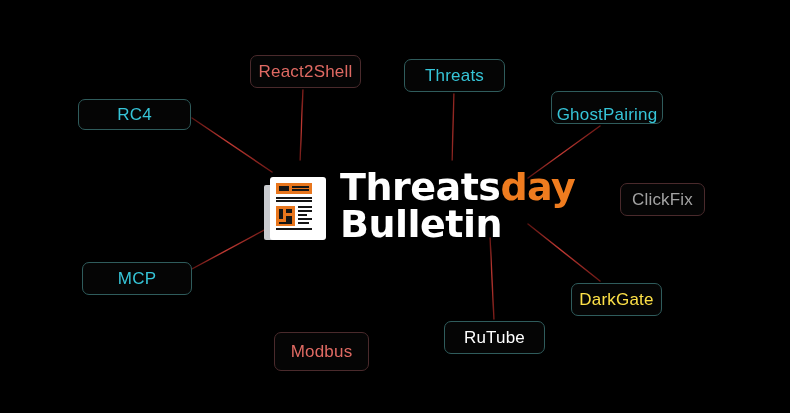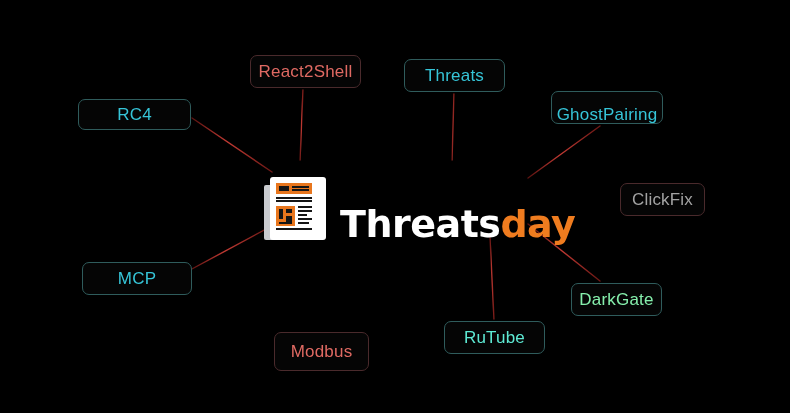--- a/index.html
+++ b/index.html
@@ -155,20 +155,23 @@
         <div class="bk-block" style="left:28px; top:37px; width:9px;  height:2px;"></div>
         <div class="bk-block" style="left:28px; top:41px; width:14px; height:2px;"></div>
         <div class="bk-block" style="left:28px; top:45px; width:11px; height:2px;"></div>
         <div class="bk-block" style="left:6px;  top:51px; width:36px; height:1.5px;"></div>
       </div>
     </div>
     <div id="logo-text">
       <div class="logo-line">
         <span class="w">Threats</span><span class="o">day</span>
       </div>
+      <div class="logo-line">
+        <span class="w">Bulletin</span>
+      </div>
     </div>
   </div>
 
   <div id="node-layer">
       <div class="node red" style="left: 250px; top: 55px; width: 111px; height: 33px;">
         <span class="node-label" style="color: rgb(224, 106, 99);">React2Shell</span>
       </div>
       <div class="node teal" style="left: 404px; top: 59px; width: 101px; height: 33px;">
         <span class="node-label" style="color: rgb(54, 197, 216);">Threats</span>
       </div>
@@ -178,22 +181,22 @@
       <div class="node teal" style="left: 78px; top: 99px; width: 113px; height: 31px;">
         <span class="node-label" style="color: rgb(54, 197, 216);">RC4</span>
       </div>
       <div class="node red" style="left: 620px; top: 183px; width: 85px; height: 33px;">
         <span class="node-label" style="color: #a3a3a3;">ClickFix</span>
       </div>
       <div class="node teal" style="left: 82px; top: 262px; width: 110px; height: 33px;">
         <span class="node-label" style="color: rgb(54, 197, 216);">MCP</span>
       </div>
       <div class="node teal" style="left: 571px; top: 283px; width: 91px; height: 33px;">
-        <span class="node-label" style="color: #86efac;">DarkGate</span>
+        <span class="node-label" style="color: #fde047;">DarkGate</span>
       </div>
       <div class="node teal" style="left: 444px; top: 321px; width: 101px; height: 33px;">
-        <span class="node-label" style="color: #5eead4;">RuTube</span>
+        <span class="node-label" style="color: #ffffff;">RuTube</span>
       </div>
       <div class="node red" style="left: 274px; top: 332px; width: 95px; height: 39px;">
         <span class="node-label" style="color: rgb(224, 106, 99);">Modbus</span>
       </div>
     </div>
 </div>
 
 </body></html>

